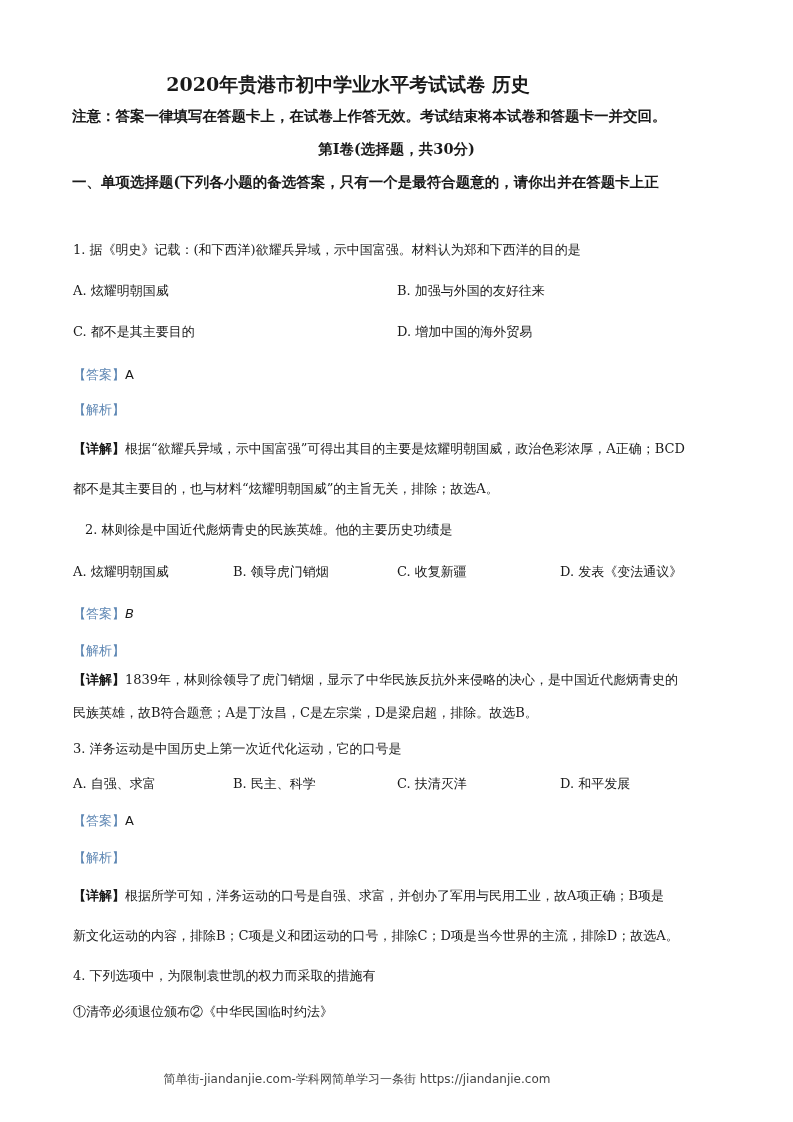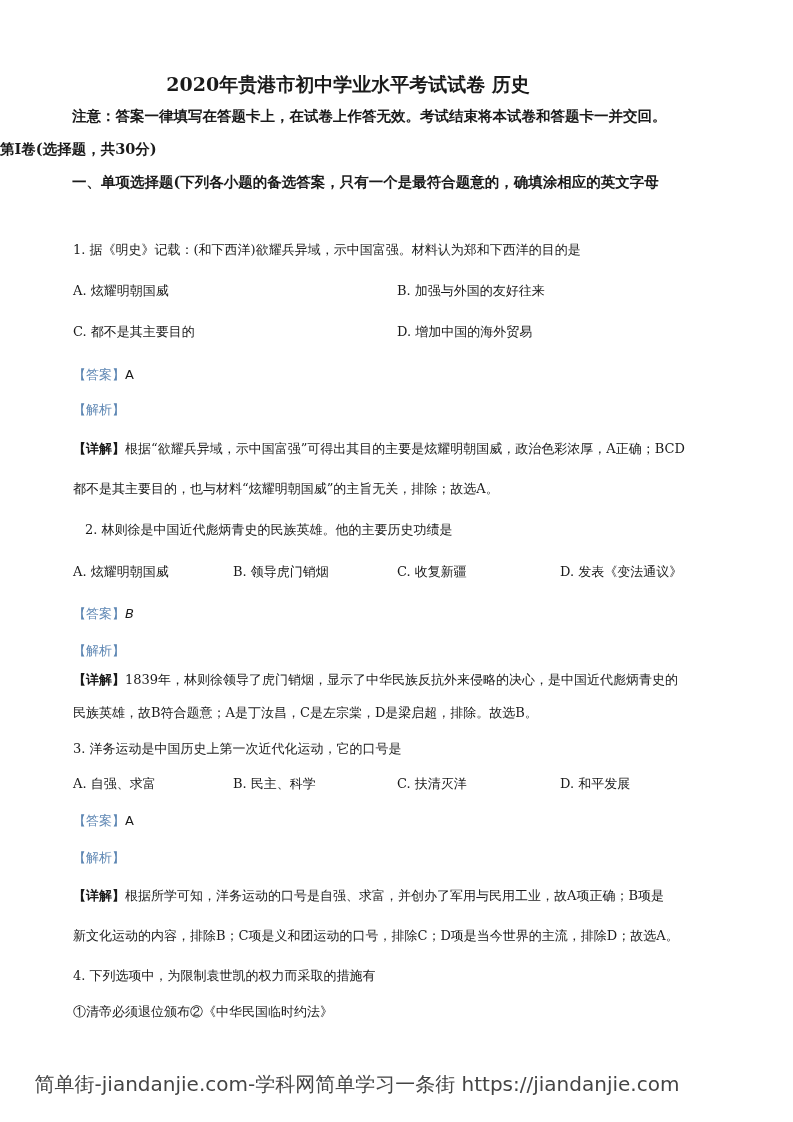--- a/index.html
+++ b/index.html
@@ -3,42 +3,42 @@
 <meta charset="utf-8">
 <style>
   html, body { margin: 0; padding: 0; background: #ffffff; }
   body { width: 793px; height: 1122px; position: relative; overflow: hidden;
          font-family: "DejaVu Serif", "Liberation Serif", serif; color: #1a1a1a; }
   .page { position: absolute; left: 0; top: 0; width: 793px; height: 1122px; }
   .abs { position: absolute; white-space: nowrap; }
   .title { font-size: 19px; font-weight: bold; left: 0; width: 696px; text-align: center; top: 72px; }
   .bold { font-weight: bold; font-size: 14.5px; }
   .notice { left: 72px; top: 107px; }
-  .section { left: 0; width: 793px; text-align: left; top: 140px; }
+  .section { left: 0; width: 793px; text-align: center; top: 140px; }
   .instr1 { left: 72px; top: 173px; }
   .instr2 { left: 72px; top: 203px; }
   .q { font-size: 13px; }
   .opt { font-size: 13px; }
   .lab { font-size: 13px; color: #5d86b3; }
   .lab-val { color: #1a1a1a; font-family: "DejaVu Sans", sans-serif; }
   .detail { font-size: 13px; }
   .detail .br { font-weight: bold; }
   .letter { font-family: "DejaVu Sans", sans-serif; font-style: italic; }
-  .footer { left: 0; width: 714px; text-align: center; top: 1071px; font-size: 20px; color: #444;
+  .footer { left: 0; width: 714px; text-align: center; top: 1071px; font-size: 12px; color: #444;
             font-family: "DejaVu Sans", sans-serif; }
 </style>
 </head>
 <body>
 
 <div class="page">
 
   <div class="abs title">2020年贵港市初中学业水平考试试卷 历史</div>
   <div class="abs bold notice">注意：答案一律填写在答题卡上，在试卷上作答无效。考试结束将本试卷和答题卡一并交回。</div>
   <div class="abs bold section">第Ⅰ卷(选择题，共30分)</div>
-  <div class="abs bold instr1">一、单项选择题(下列各小题的备选答案，只有一个是最符合题意的，确填涂相应的英文字母</div>
+  <div class="abs bold instr1">一、单项选择题(下列各小题的备选答案，只有一个是最符合题意的，请你出并在答题卡上正</div>
 
   <div class="abs q" style="left:73px; top:241px;">1. 据《明史》记载：(和下西洋)欲耀兵异域，示中国富强。材料认为郑和下西洋的目的是</div>
   <div class="abs opt" style="left:73px; top:282px;">A. 炫耀明朝国威</div>
   <div class="abs opt" style="left:397px; top:282px;">B. 加强与外国的友好往来</div>
   <div class="abs opt" style="left:73px; top:323px;">C. 都不是其主要目的</div>
   <div class="abs opt" style="left:397px; top:323px;">D. 增加中国的海外贸易</div>
   <div class="abs lab" style="left:73px; top:366px;">
     <span>【答案】</span><span class="lab-val">A</span>
   </div>
   <div class="abs lab" style="left:73px; top:401px;">【解析】</div>

